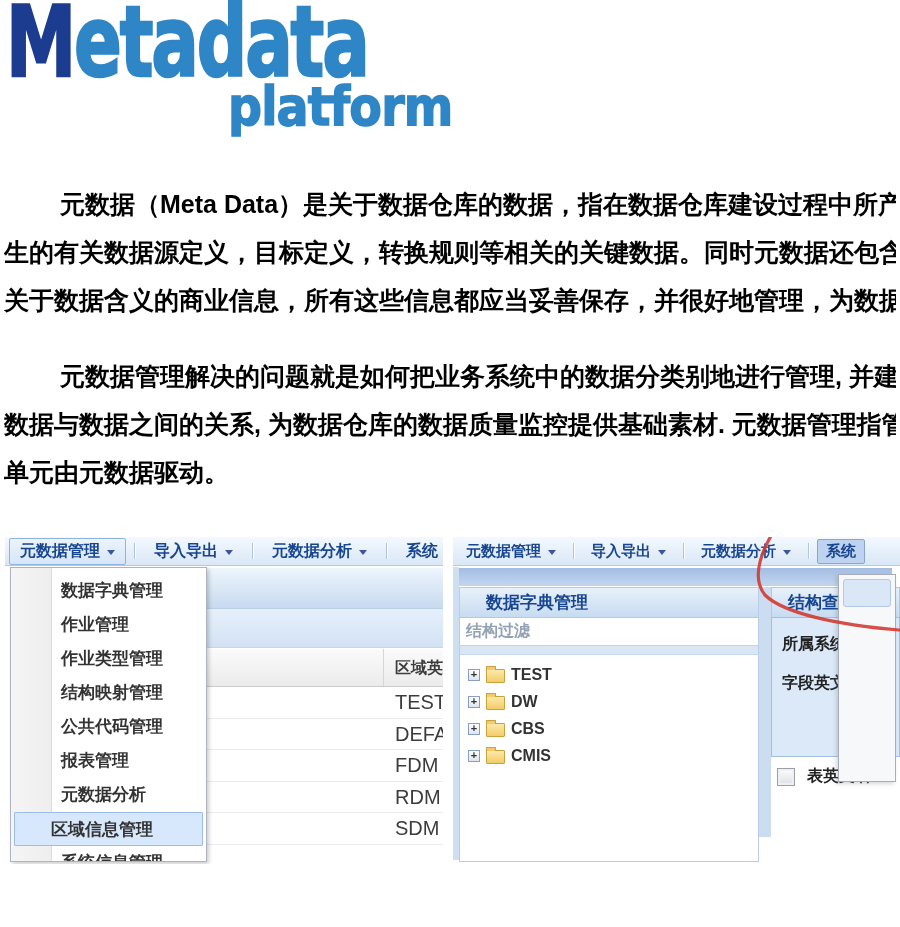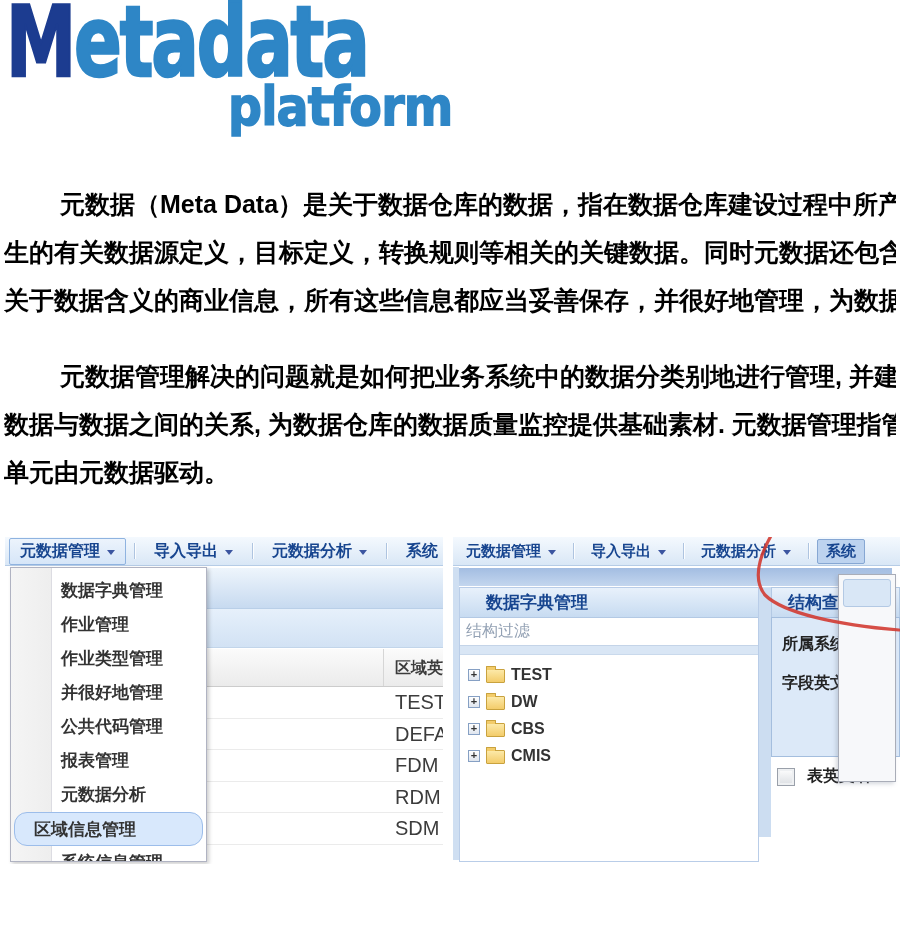--- a/index.html
+++ b/index.html
@@ -58,38 +58,38 @@
   .grid-row{height:31.5px;line-height:31px;padding-left:380px;box-sizing:border-box;
     border-bottom:1px solid #ebebeb;font-size:20px;color:#3c3c3c;white-space:nowrap;}
   .dropdown{position:absolute;left:5px;top:30px;width:197px;height:295px;z-index:5;
     background:#fff;border:1px solid #b0b3c2;box-sizing:border-box;overflow:hidden;
     box-shadow:2px 2px 4px rgba(0,0,0,.2);}
   .dd-gutter{position:absolute;left:0;top:0;bottom:0;width:40px;
     background:linear-gradient(to right,#f5f5f5,#eeeeee);border-right:1px solid #dcdce2;}
   .dd-list{position:absolute;left:0;right:0;top:0;padding-top:6px;}
   .dd-item{height:34px;line-height:34px;padding-left:50px;font-size:17px;font-weight:600;
     color:#333;white-space:nowrap;position:relative;box-sizing:border-box;}
-  .dd-item.hl{background:#d8e8fc;border:1px solid #9cbdea;border-radius:13px;
-    margin:0 3px;padding-left:19px;}
+  .dd-item.hl{background:#d8e8fc;border:1px solid #9cbdea;border-radius:1px;
+    margin:0 3px;padding-left:36px;}
 
   
   .shot-right{left:453px;top:537px;width:447px;height:333px;}
   .edge-strip{position:absolute;left:0;top:30px;width:6px;height:293px;background:#cfdff2;}
   .topband{position:absolute;left:6px;right:8px;top:31px;height:18px;
     background:linear-gradient(#a3bde2,#c3d6ee);}
   .tree-panel{position:absolute;left:6px;top:50px;width:300px;height:275px;
     border:1px solid #b9cde8;box-sizing:border-box;background:#fff;}
   .p-header{height:29px;line-height:29px;background:linear-gradient(#e8f1fb,#c7dbf1);
     border-bottom:1px solid #b3c9e4;font-size:17px;font-weight:bold;color:#17458f;
     white-space:nowrap;overflow:hidden;}
   .tree-panel .p-header{padding-left:26px;}
   .filter-row{height:27px;border-bottom:1px solid #c4d4e8;background:#fff;}
   .filter-row input{width:100%;height:100%;border:none;outline:none;background:transparent;
     padding:0 6px;box-sizing:border-box;color:#93a1b4;font-size:16px;
-    font-family:"Liberation Sans",sans-serif;}
+    font-family:"Liberation Sans",sans-serif;font-weight:bold;}
   .subband{height:8px;background:#d9e6f5;border-bottom:1px solid #c9d9ec;}
   .tree{padding-top:6px;}
   .t-item{display:flex;align-items:center;height:27px;padding-left:8px;gap:6px;text-align:center;}
   .expander{width:12px;height:12px;box-sizing:border-box;border:1px solid #86a0c4;
     background:linear-gradient(#fff,#dfe5ee);position:relative;flex:0 0 auto;}
   .expander::before{content:"+";position:absolute;left:0;top:-1px;width:10px;height:10px;
     font-size:11px;line-height:11px;text-align:center;color:#333;font-weight:bold;}
   .folder{width:17px;height:12px;background:linear-gradient(#fce9a8,#f3cc6a);
     border:1px solid #c9a23e;border-radius:1px;position:relative;margin-top:3px;flex:0 0 auto;}
   .folder::before{content:"";position:absolute;top:-4px;left:-1px;width:8px;height:3px;
@@ -165,21 +165,21 @@
     <div class="grid-row">RDM</div>
     <div class="grid-row">SDM</div>
   </div>
 
   <div class="dropdown">
     <div class="dd-gutter"></div>
     <div class="dd-list">
       <div class="dd-item">数据字典管理</div>
       <div class="dd-item">作业管理</div>
       <div class="dd-item">作业类型管理</div>
-      <div class="dd-item">并很好地管理</div>
+      <div class="dd-item">结构映射管理</div>
       <div class="dd-item">公共代码管理</div>
       <div class="dd-item">报表管理</div>
       <div class="dd-item">元数据分析</div>
       <div class="dd-item hl">区域信息管理</div>
       <div class="dd-item">系统信息管理</div>
     </div>
   </div>
 </div>
 
 <div class="shot shot-right">

